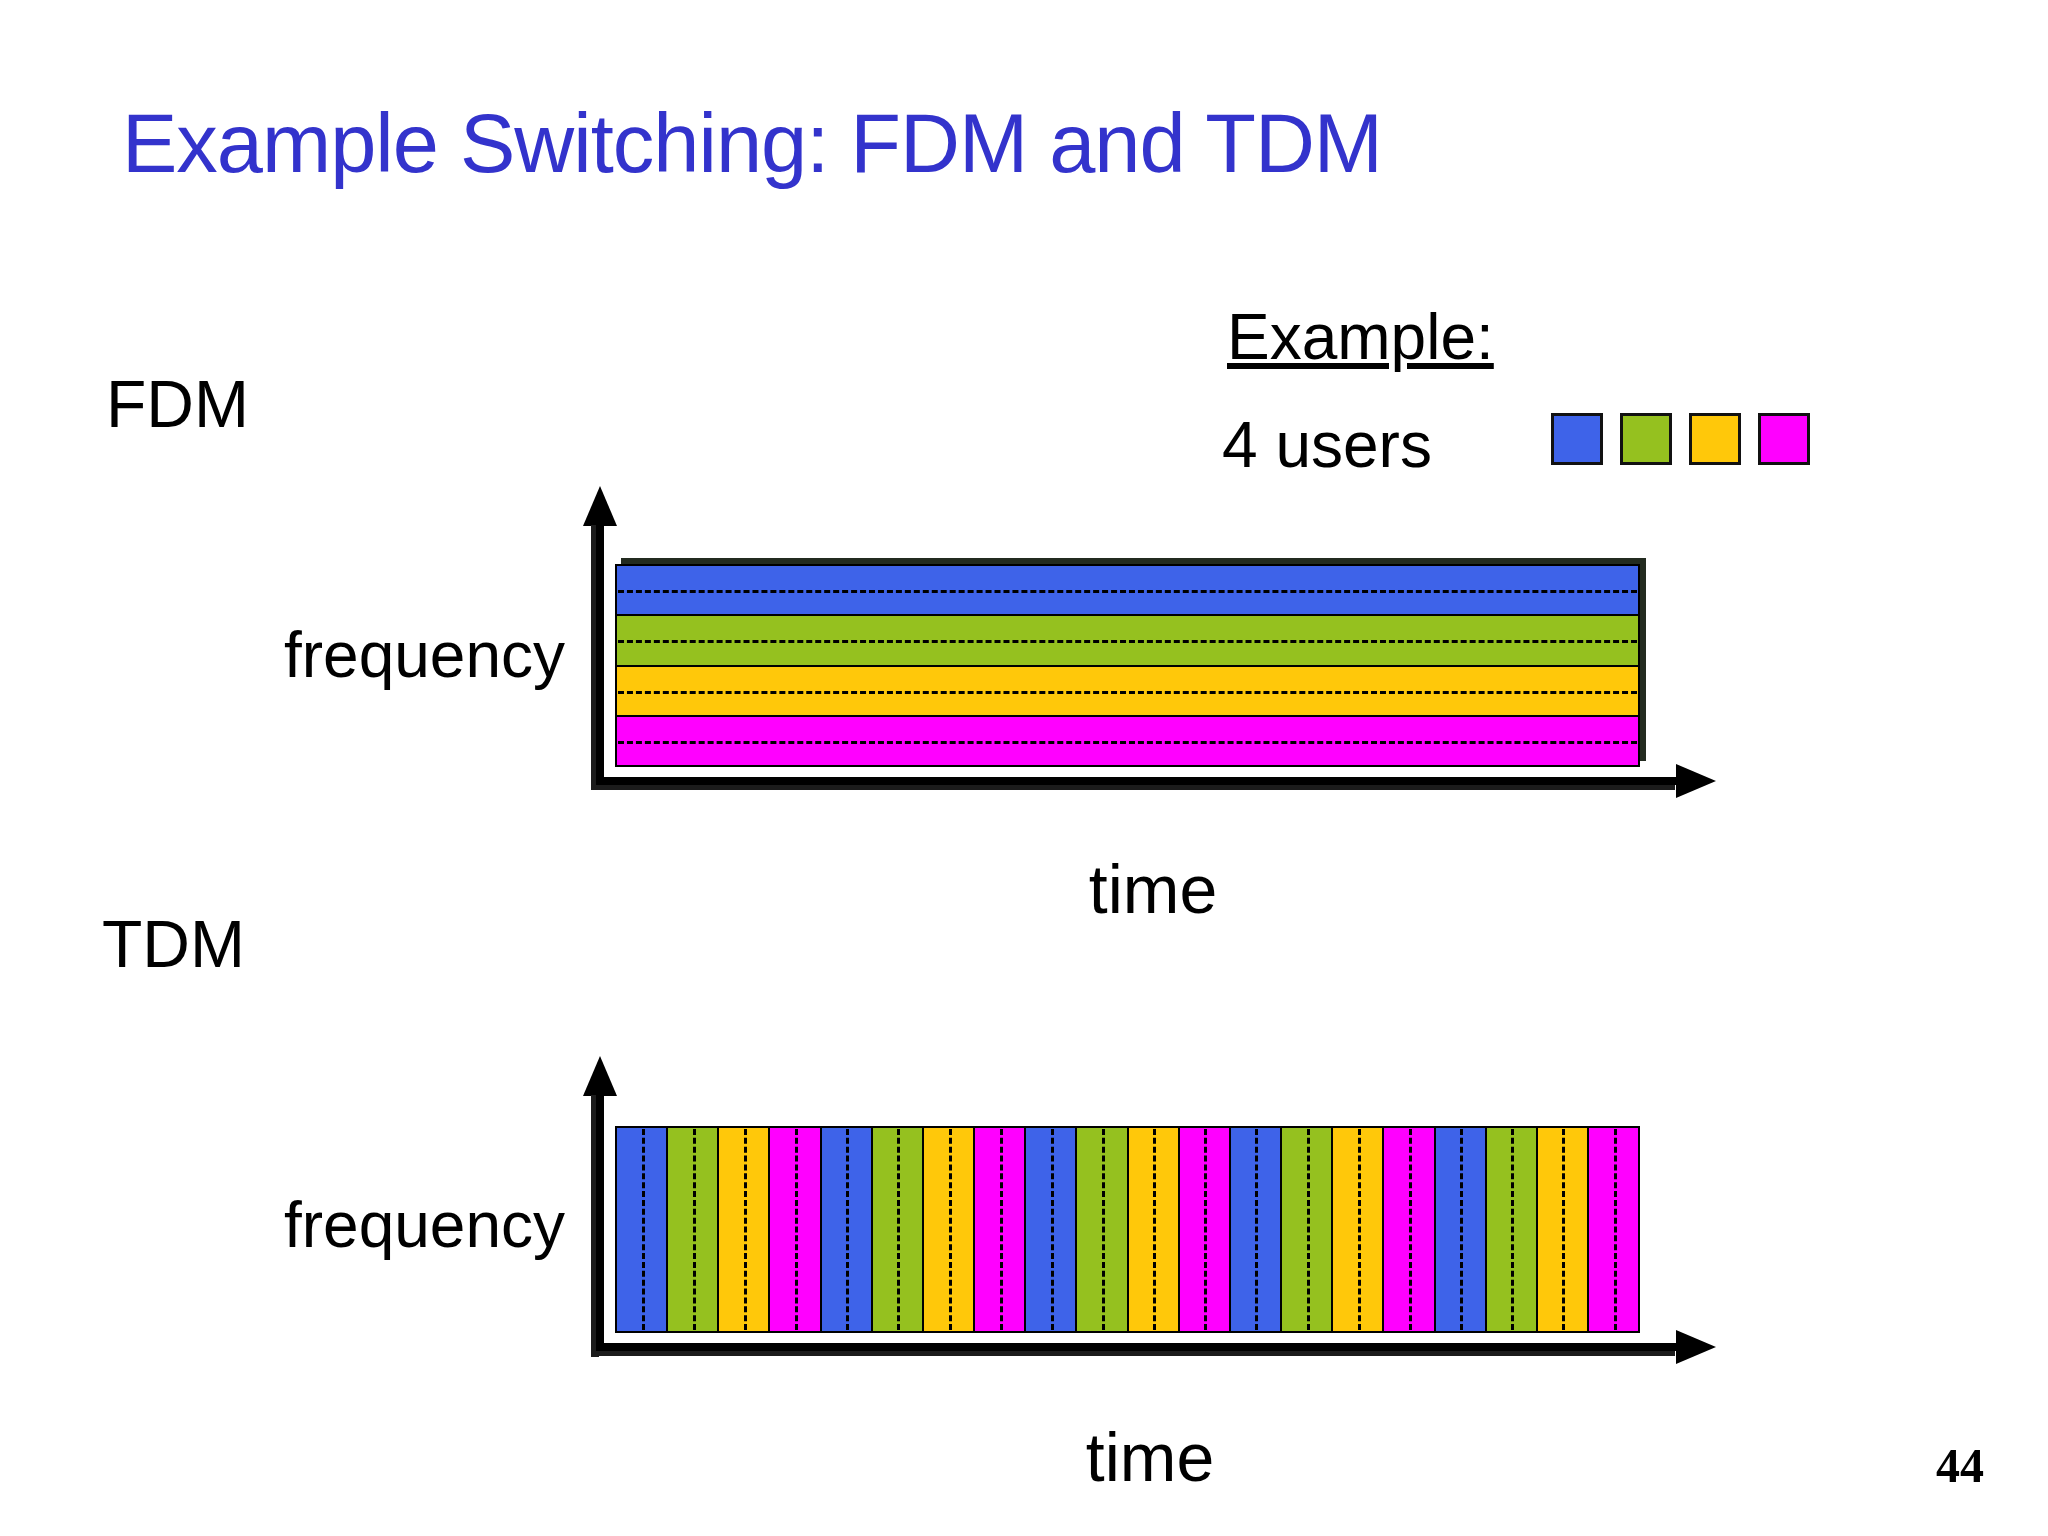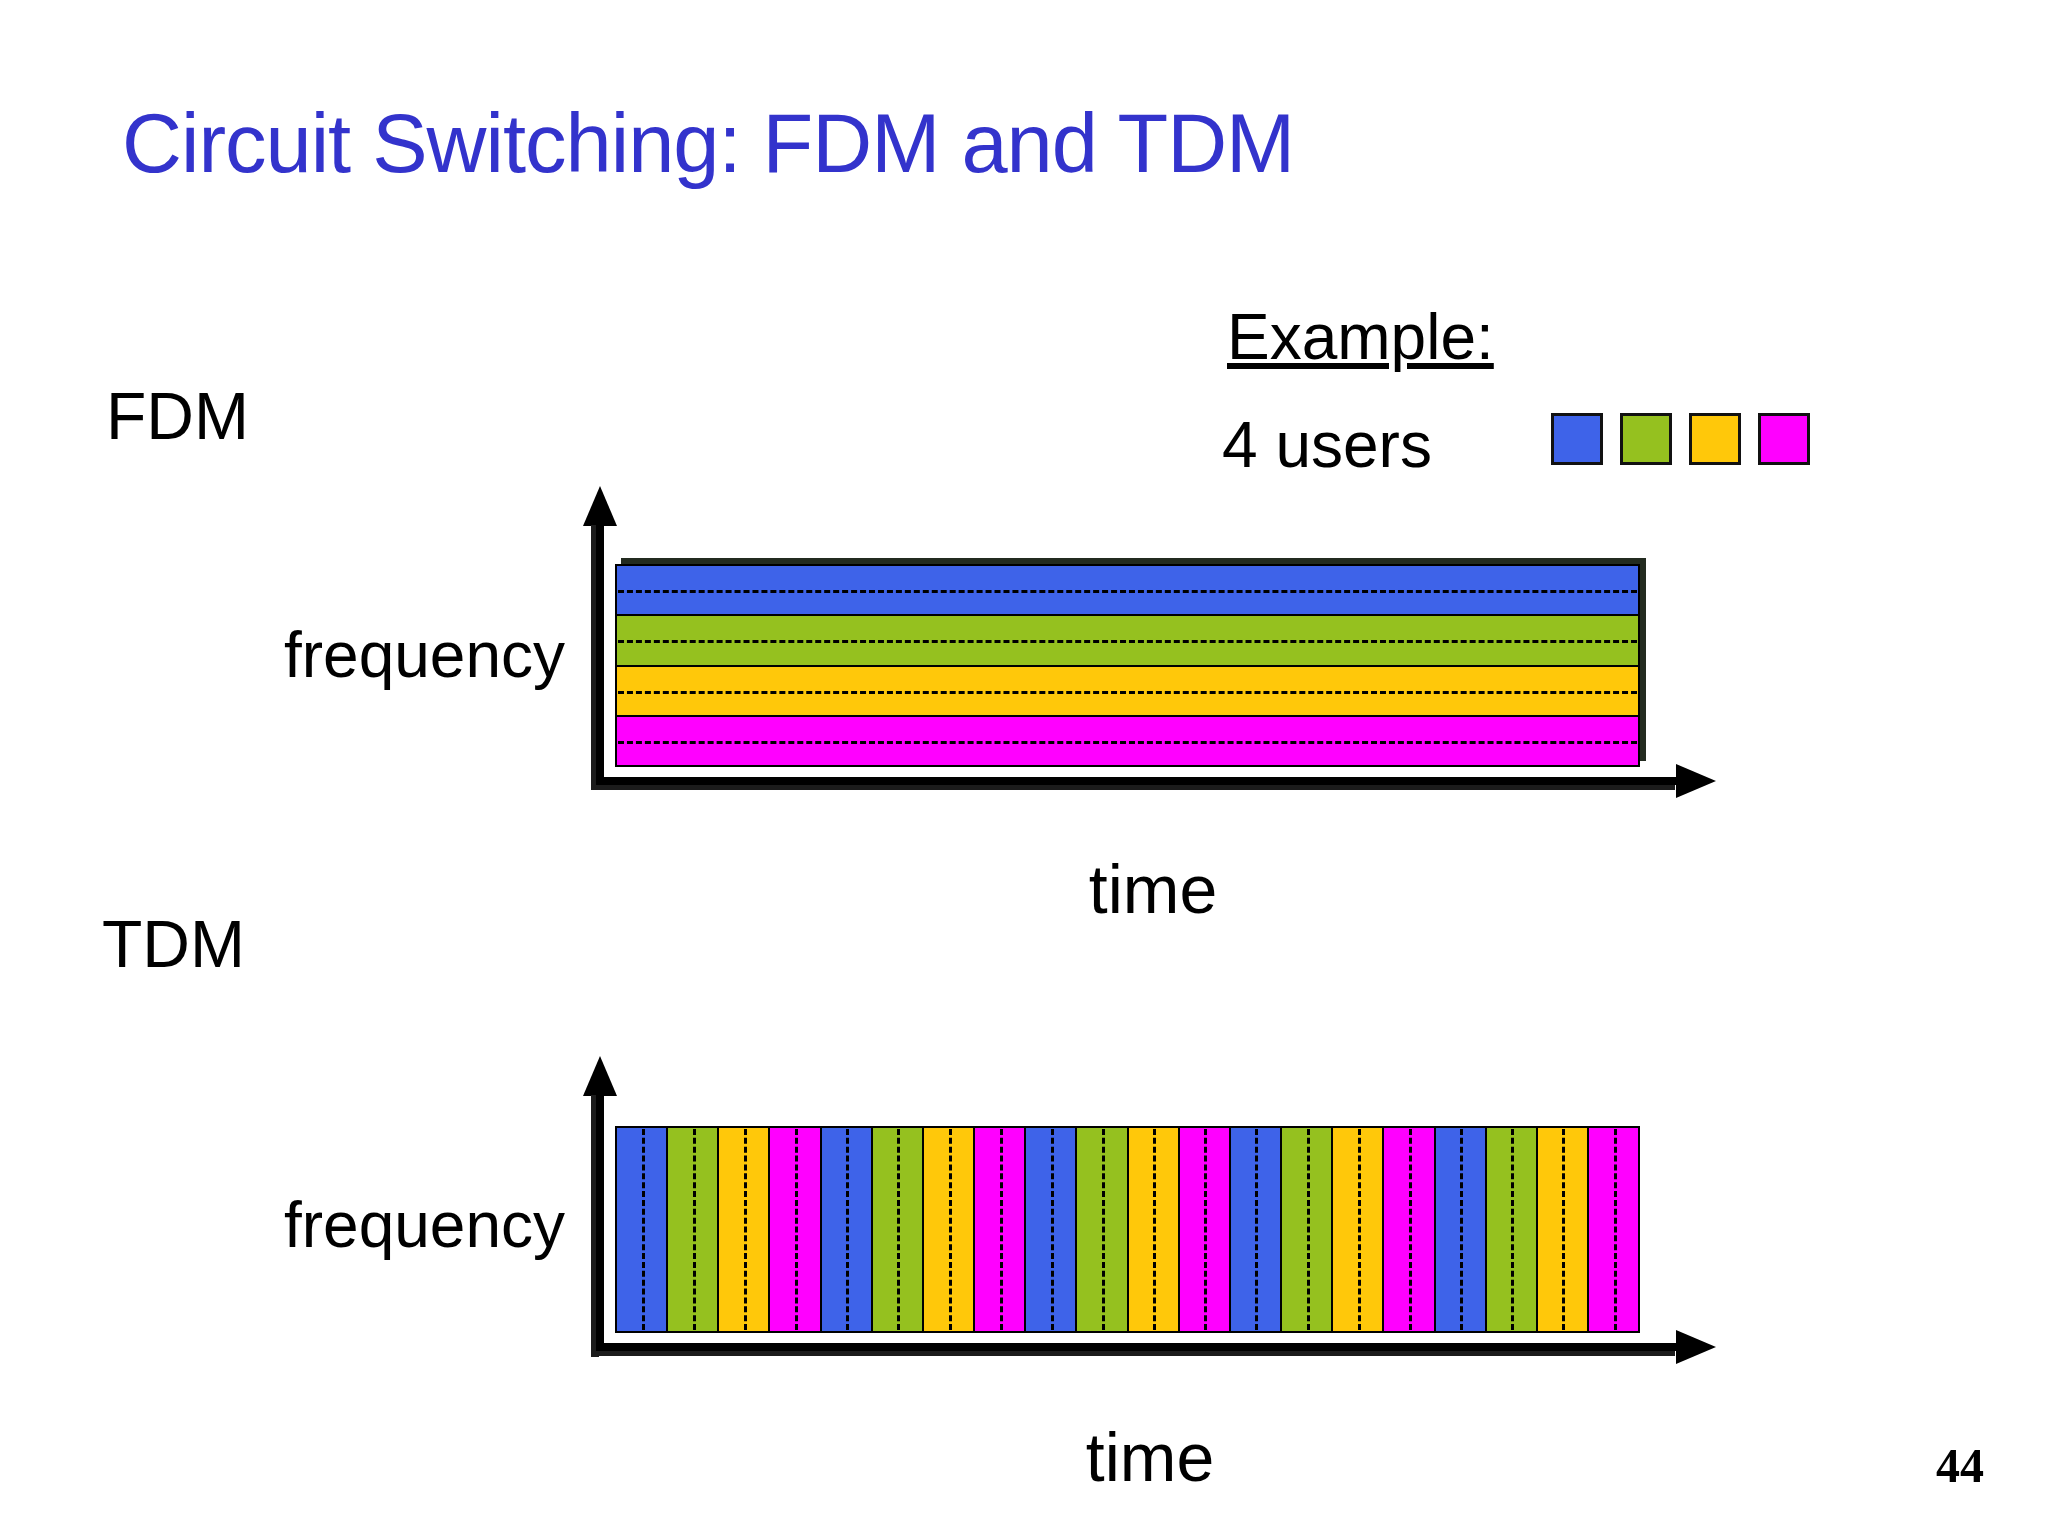--- a/index.html
+++ b/index.html
@@ -13,21 +13,21 @@
   }
   .abs{position:absolute;}
   .slide-title{
     left:122px;top:96px;
     font-size:83px;
     letter-spacing:-1px;
     white-space:nowrap;
     font-weight:400;
   }
   .section-label{font-size:66px;}
-  .fdm-section-label{left:106px;top:378px;}
+  .fdm-section-label{left:106px;top:366px;}
   .tdm-section-label{left:102px;top:906px;}
   .example-heading{left:1227px;top:300px;font-size:64px;text-decoration:underline;}
   .users-label{left:1222px;top:408px;font-size:64px;}
   .legend{left:1551px;top:413px;display:flex;gap:17px;}
   .legend-square{
     width:46px;height:46px;
     border:3px solid #111;
   }
   
   .axis-line-v{width:8px;background:#000;box-shadow:-5px 5px 0 #1c1c1c;}
@@ -87,21 +87,21 @@
     text-align:center;
     font-family:"Liberation Serif", serif;
     font-weight:bold;font-size:48px;
   }
 </style>
 </head>
 <body>
 
 <div class="slide" style="background: rgb(255, 255, 255);">
 
-  <div class="abs slide-title" style="color: rgb(51, 51, 204);">Circuit Switching: FDM and TDM</div>
+  <div class="abs slide-title" style="color: rgb(51, 51, 204);">Example Switching: FDM and TDM</div>
 
   <div class="abs section-label fdm-section-label">FDM</div>
 
   <div class="abs example-heading">Example:</div>
   <div class="abs users-label">4 users</div>
   <div class="abs legend">
       <div class="legend-square" style="background: rgb(62, 99, 233);"></div>
       <div class="legend-square" style="background: rgb(149, 193, 31);"></div>
       <div class="legend-square" style="background: rgb(255, 200, 10);"></div>
       <div class="legend-square" style="background: rgb(255, 0, 255);"></div>

